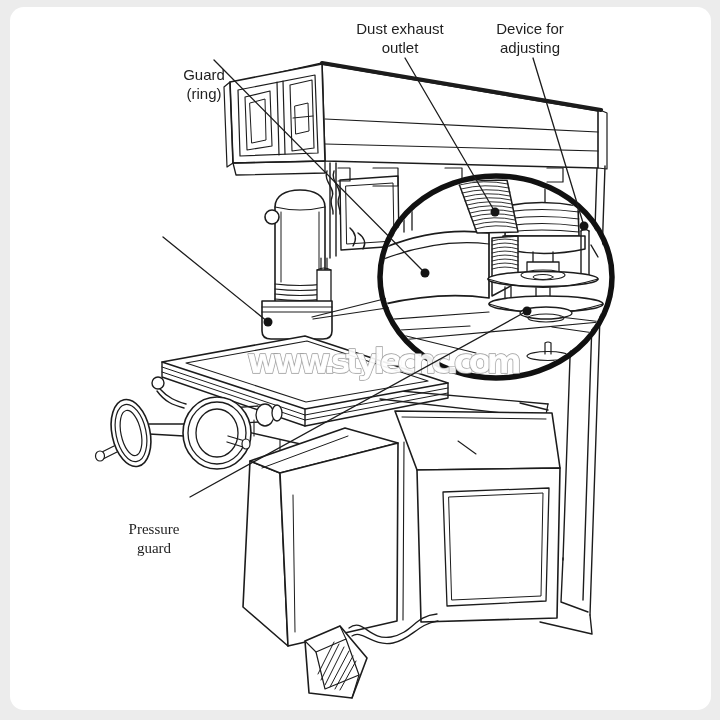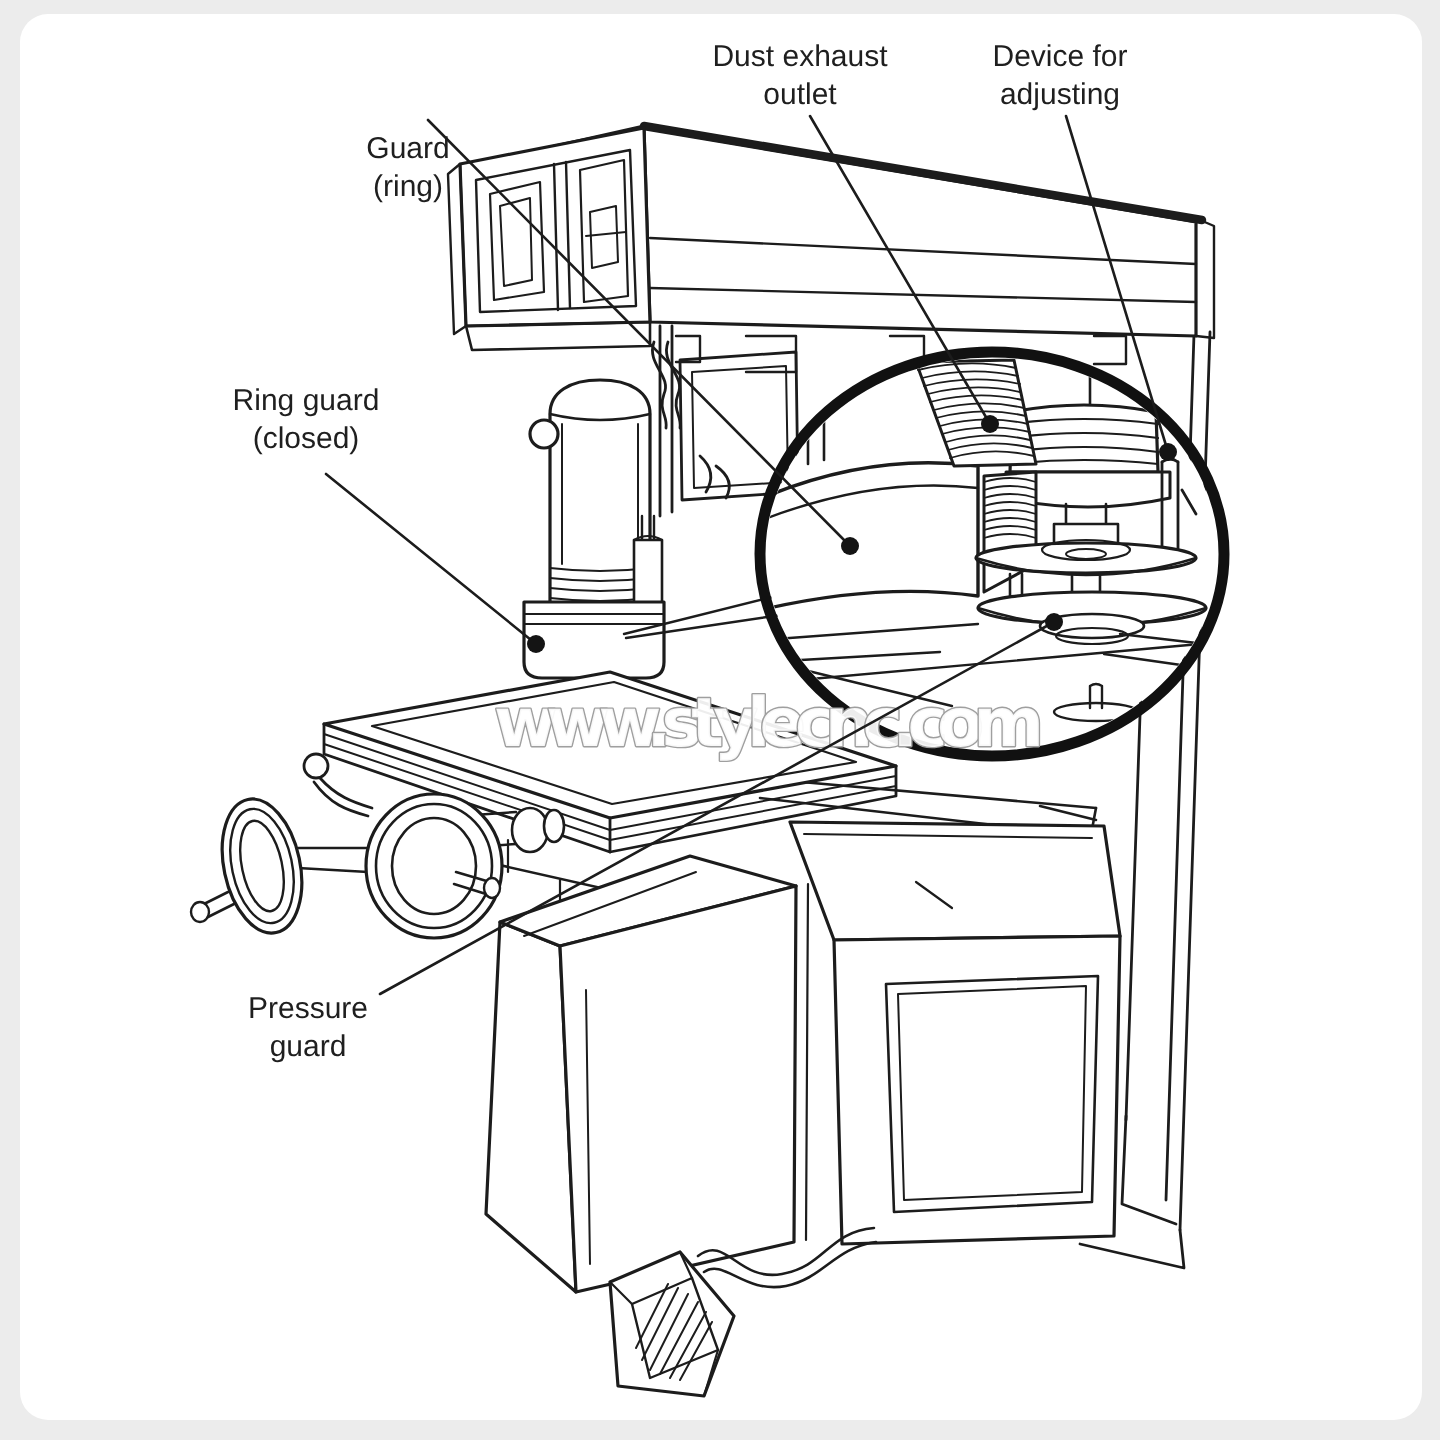--- a/index.html
+++ b/index.html
@@ -286,21 +286,17 @@
     <span>(ring)</span>
   </div>
   <div class="lbl" style="left:400px;top:19px;">
     <span>Dust exhaust</span>
     <span>outlet</span>
   </div>
   <div class="lbl" style="left:530px;top:19px;">
     <span>Device for</span>
     <span>adjusting</span>
   </div>
-  <div class="lbl" style="left:153px;top:191px;">
-    <span>Ring guard</span>
-    <span>(closed)</span>
-  </div>
-  <div class="lbl" style="left:154px;top:495px;">
+  <div class="lbl" style="left:154px;top:520px;font-family:Liberation Serif, serif;">
     <span>Pressure</span>
     <span>guard</span>
   </div>
 </div>
 
 </body></html>

